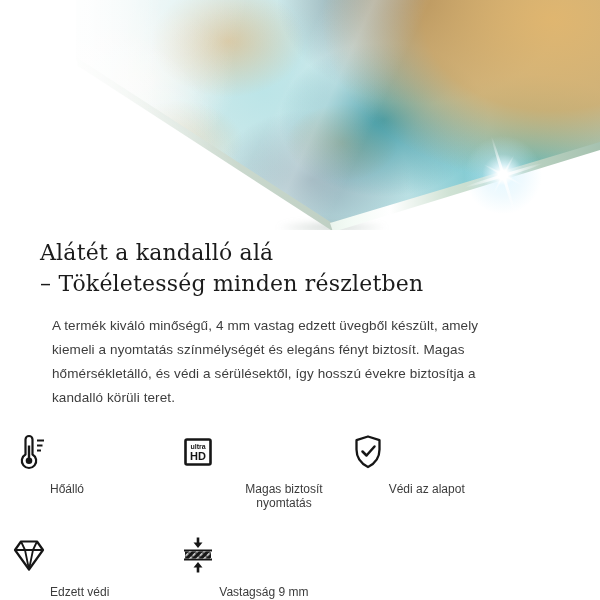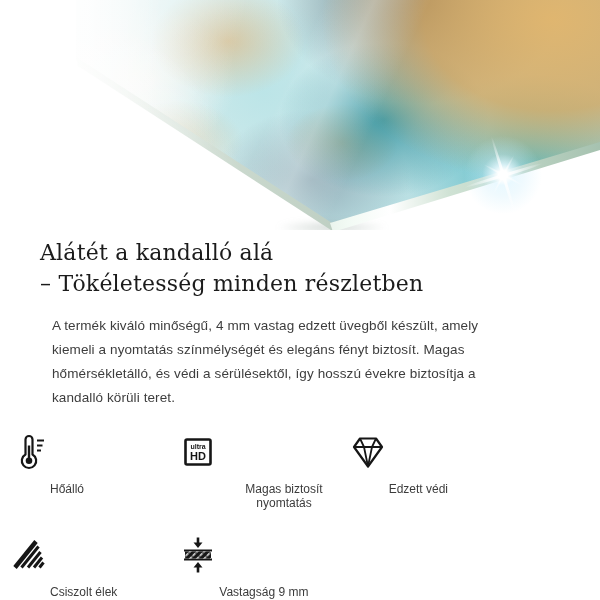--- a/index.html
+++ b/index.html
@@ -153,43 +153,40 @@
         <span class="ficon">
           <svg width="38" height="38" viewBox="0 0 38 38" fill="none" stroke="#161616">
             <rect x="6.5" y="6.5" width="25" height="25" rx="1.5" stroke-width="2.6"></rect>
             <text x="19" y="15.8" font-size="7" font-weight="bold" text-anchor="middle" fill="#161616" stroke="none" font-family="Liberation Sans, sans-serif">ultra</text>
             <text x="19" y="27" font-size="11" font-weight="bold" text-anchor="middle" fill="#161616" stroke="none" font-family="Liberation Sans, sans-serif">HD</text>
           </svg>
         </span>
         <span class="flabel">Magas biztosít nyomtatás</span>
       </div>
 
+      <div class="feature">
+        <span class="ficon">
+          <svg width="38" height="38" viewBox="0 0 38 38" fill="none" stroke="#161616">
+            <path d="M19,3.5 L30.5,7.2 V16.5 C30.5,25 26,30.5 19,34 C12,30.5 7.5,25 7.5,16.5 V7.2 Z" stroke-width="2.3" stroke-linejoin="round"></path>
+            <polyline points="13.5,18.5 17.5,22.5 25.5,13.5" stroke-width="2.5" stroke-linecap="round" stroke-linejoin="round"></polyline>
+          </svg>
+        </span>
+        <span class="flabel">Védi az alapot</span>
+      </div>
 
       <div class="feature">
         <span class="ficon">
           <svg width="38" height="38" viewBox="0 0 38 38" fill="none" stroke="#161616">
             <path d="M5,14 L11,5.5 H27 L33,14 L19,33.5 Z" stroke-width="2.2" stroke-linejoin="round"></path>
             <path d="M5,14 H33 M11,5.5 L15,14 M27,5.5 L23,14 M15,14 L19,33.5 M23,14 L19,33.5" stroke-width="1.8" stroke-linejoin="round"></path>
           </svg>
         </span>
         <span class="flabel">Edzett védi</span>
       </div>
 
-      <div class="feature">
-        <span class="ficon">
-          <svg width="38" height="38" viewBox="0 0 38 38" fill="none" stroke="#161616">
-            <line x1="5" y1="31.5" x2="26" y2="5.5" stroke-width="4.4"></line>
-            <line x1="11.5" y1="31.5" x2="28.5" y2="10.5" stroke-width="3"></line>
-            <line x1="18" y1="31.5" x2="30.5" y2="16" stroke-width="3"></line>
-            <line x1="24" y1="31.5" x2="32" y2="21.5" stroke-width="3"></line>
-            <line x1="29.5" y1="31.5" x2="33.5" y2="26.5" stroke-width="3"></line>
-          </svg>
-        </span>
-        <span class="flabel">Csiszolt élek</span>
-      </div>
 
       <div class="feature">
         <span class="ficon">
           <svg width="38" height="38" viewBox="0 0 38 38" fill="none" stroke="#161616">
             <defs>
               <pattern id="hatch6" width="5" height="5" patternUnits="userSpaceOnUse" patternTransform="rotate(45)">
                 <rect width="5" height="5" fill="#ffffff"></rect>
                 <rect width="2.6" height="5" fill="#161616"></rect>
               </pattern>
             </defs>

